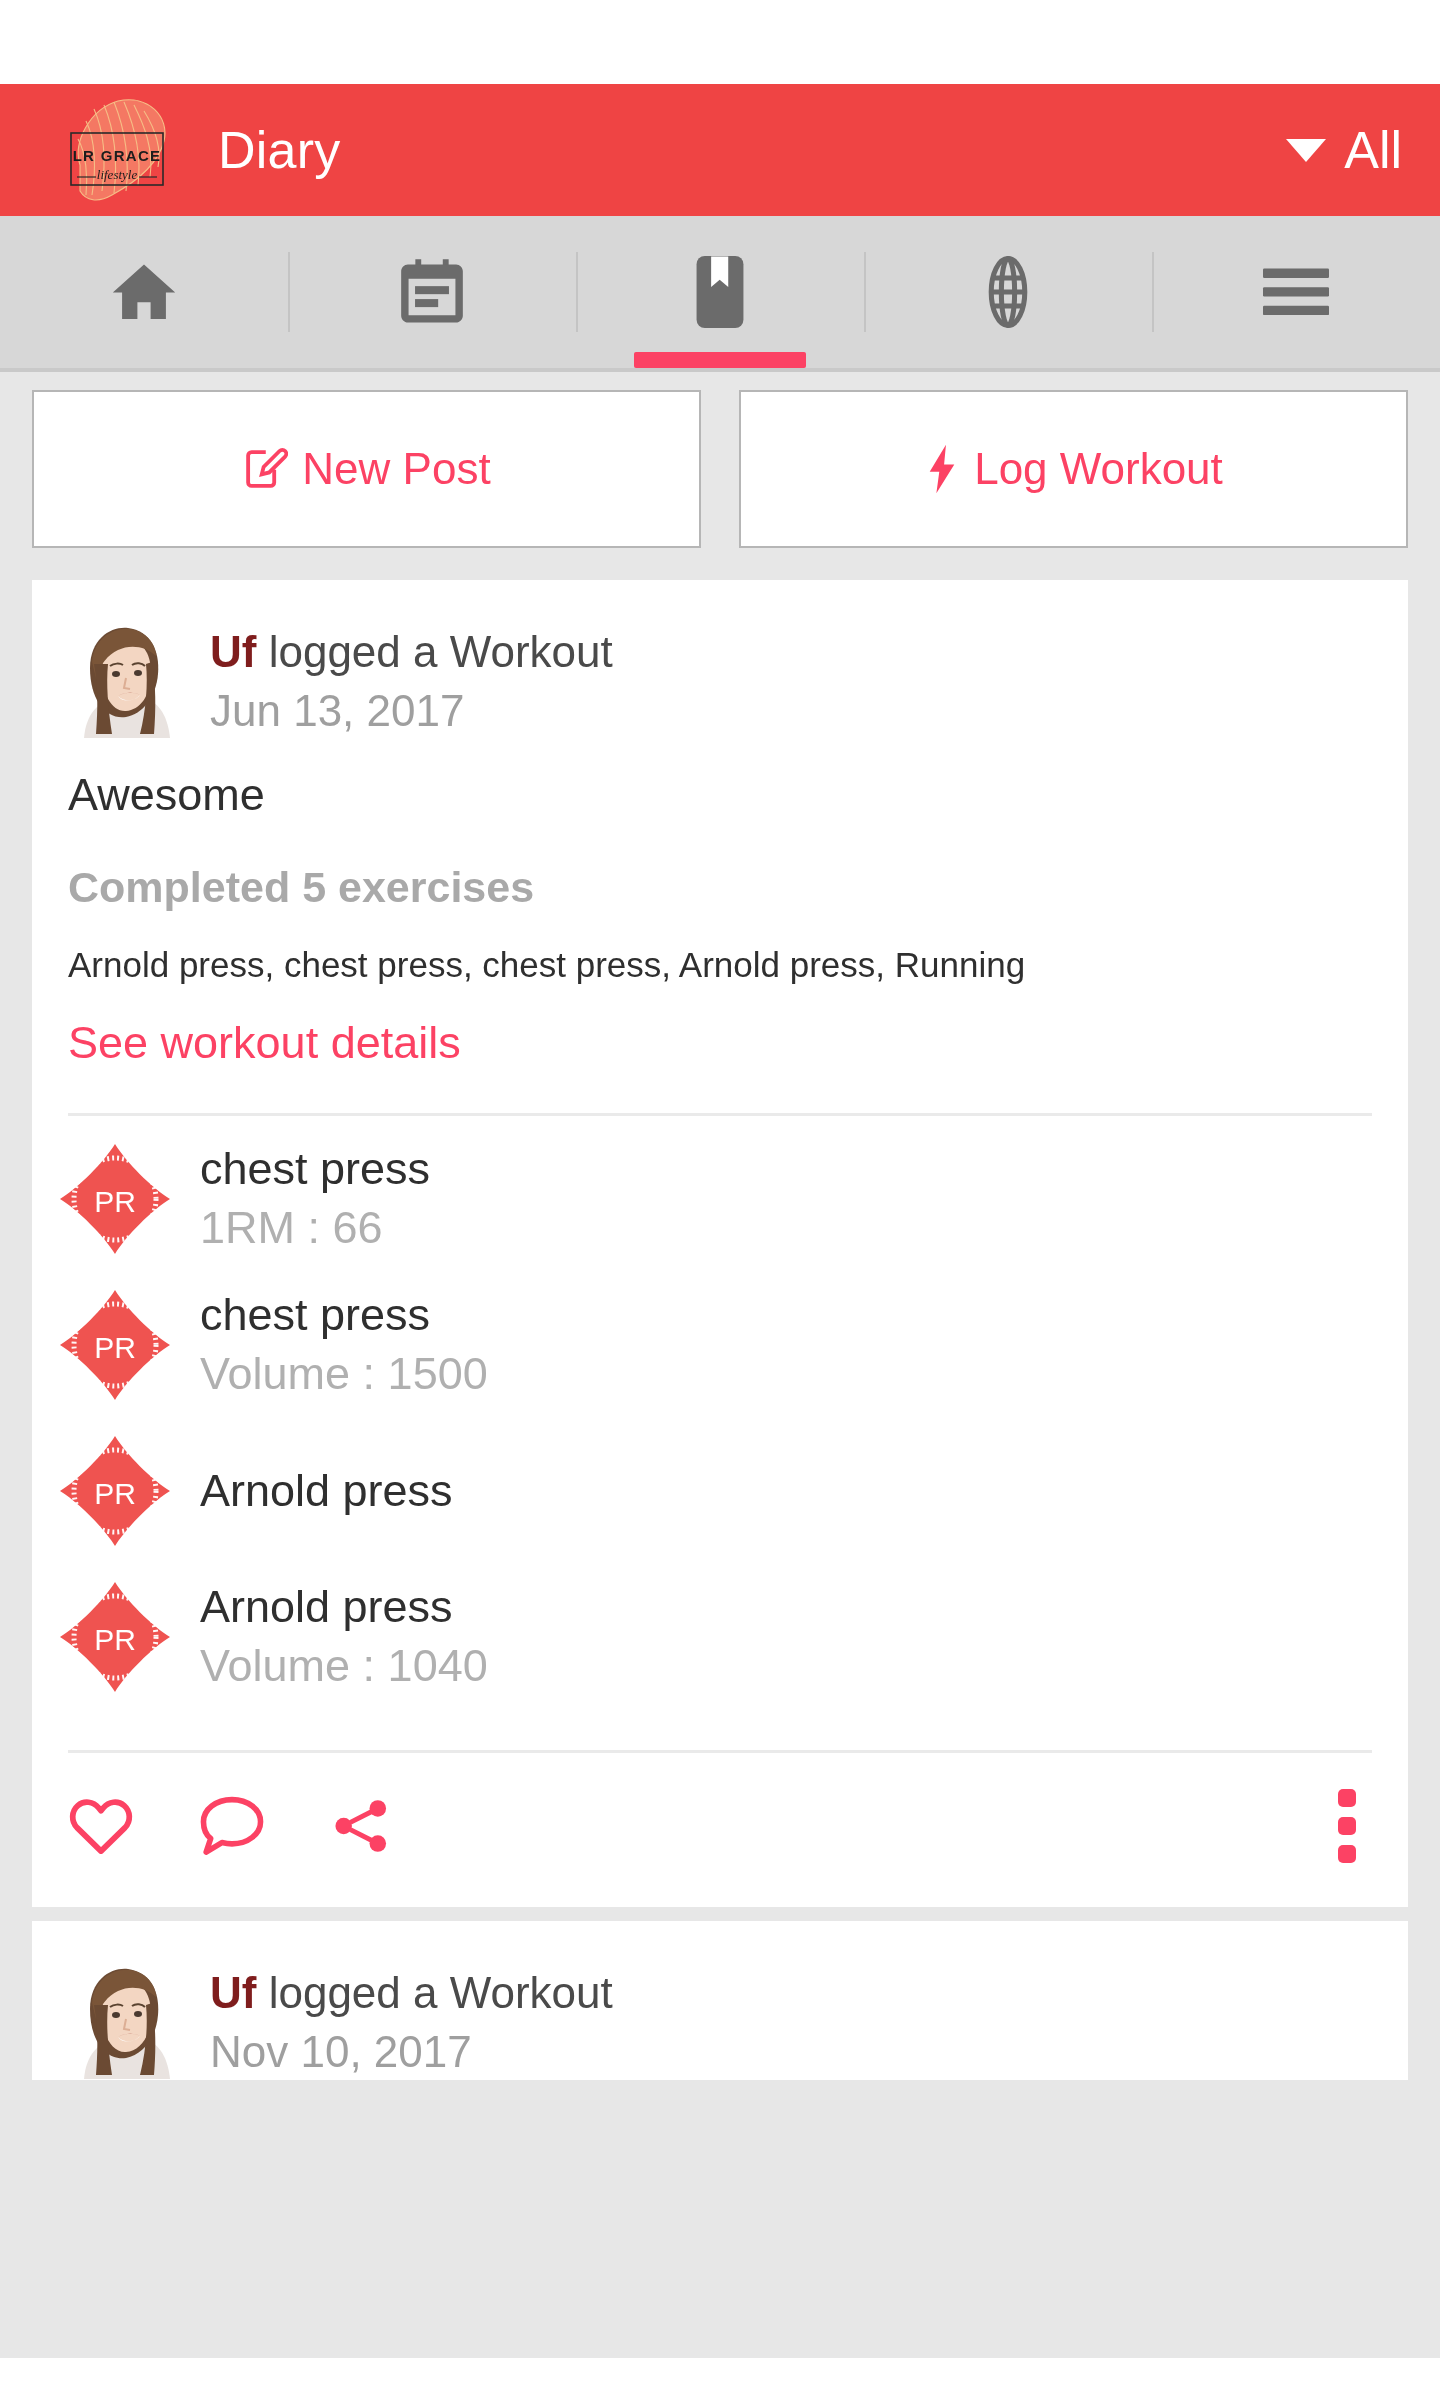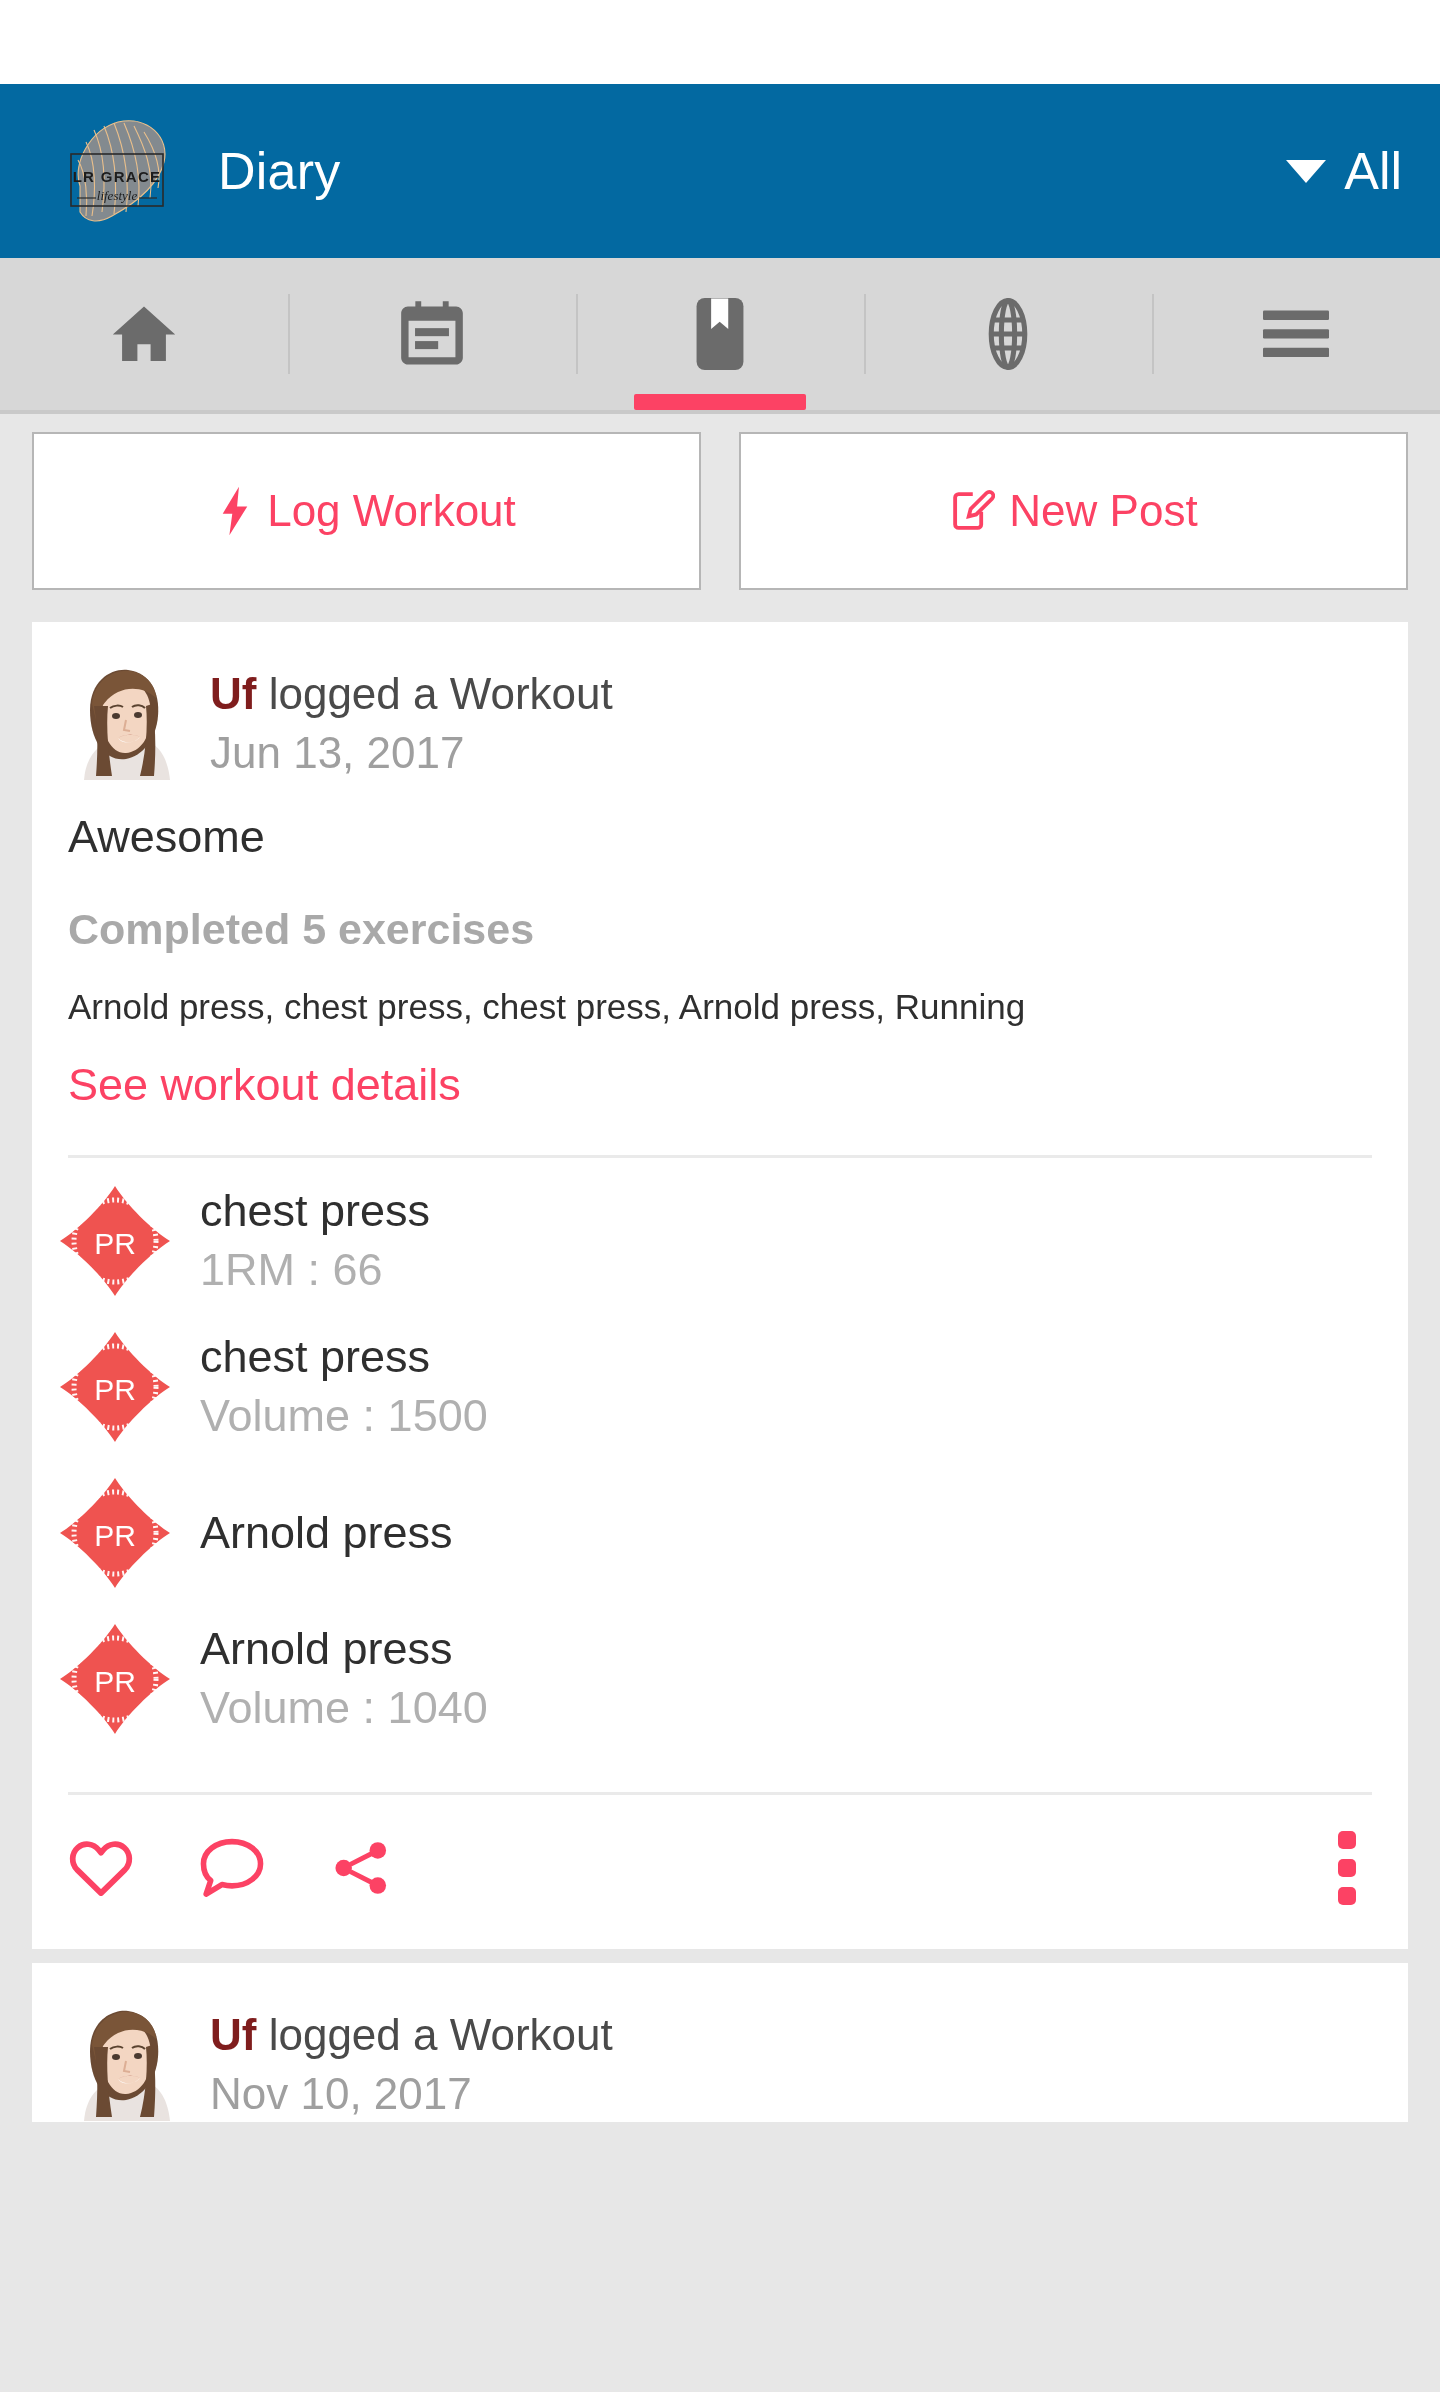--- a/index.html
+++ b/index.html
@@ -18,22 +18,22 @@
 
   
   .top-strip {
     height: 84px;
     background: #ffffff;
     width: 100%;
   }
 
   
   .appbar {
-    height: 174px;
-    background: #0369a1;
+    height: 132px;
+    background: #ef4444;
     display: flex;
     align-items: center;
     padding: 0 38px 0 44px;
     position: relative;
   }
   .brand {
     display: flex;
     align-items: center;
     gap: 26px;
   }
@@ -347,35 +347,35 @@
       </svg>
     </span>
   </div>
 </div>
 
 <div class="page">
 
   <div class="actions-row">
     <div class="action-btn">
       <span class="icn">
-        <svg width="36" height="50" viewBox="0 0 14 24" fill="#fc4264">
-            <path d="M8.9 0.4 1.1 13.3h4.6L4.3 23.6 12.9 9.8H8z"></path>
-          </svg>
-      </span>
-      <span>Log Workout</span>
-    </div>
-
-    <div class="action-btn">
-      <span class="icn">
         <svg width="46" height="46" viewBox="0 0 24 24" fill="none" stroke="#fc4264" stroke-width="2">
           <path d="M5 3.2h7.4M5 3.2a1.8 1.8 0 0 0-1.8 1.8v14a1.8 1.8 0 0 0 1.8 1.8h10a1.8 1.8 0 0 0 1.8-1.8v-6.6"></path>
           <path d="M19.6 2.6a2 2 0 0 1 2.9 2.9l-8.3 8.3-3.9 1 1-3.9z" fill="none"></path>
         </svg>
       </span>
       <span>New Post</span>
+    </div>
+
+    <div class="action-btn">
+      <span class="icn">
+        <svg width="36" height="50" viewBox="0 0 14 24" fill="#fc4264">
+            <path d="M8.9 0.4 1.1 13.3h4.6L4.3 23.6 12.9 9.8H8z"></path>
+          </svg>
+      </span>
+      <span>Log Workout</span>
     </div>
   </div>
 
   <div class="card">
 
     <div class="card-head">
       <div class="avatar">
         <svg width="112" height="116" viewBox="0 0 112 116" xmlns="http://www.w3.org/2000/svg">
           <rect width="112" height="116" fill="#ffffff"></rect>
           <path d="M16 116 C18 92 30 80 46 76 L76 76 C92 80 100 96 102 116 Z" fill="#e9e3e0"></path>

